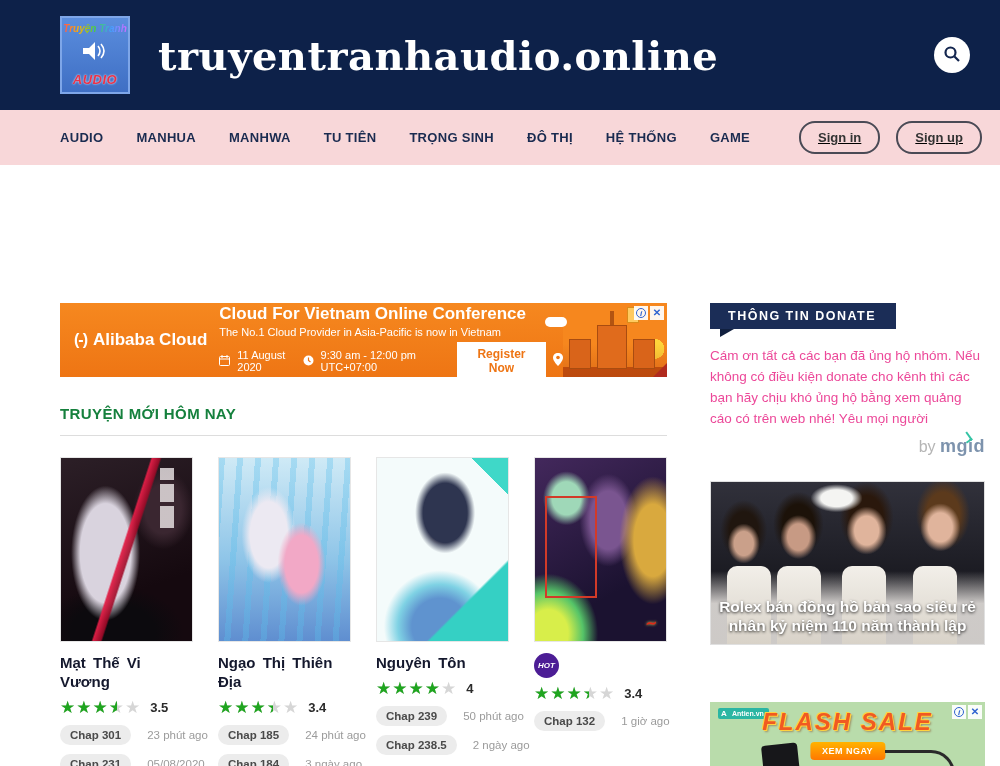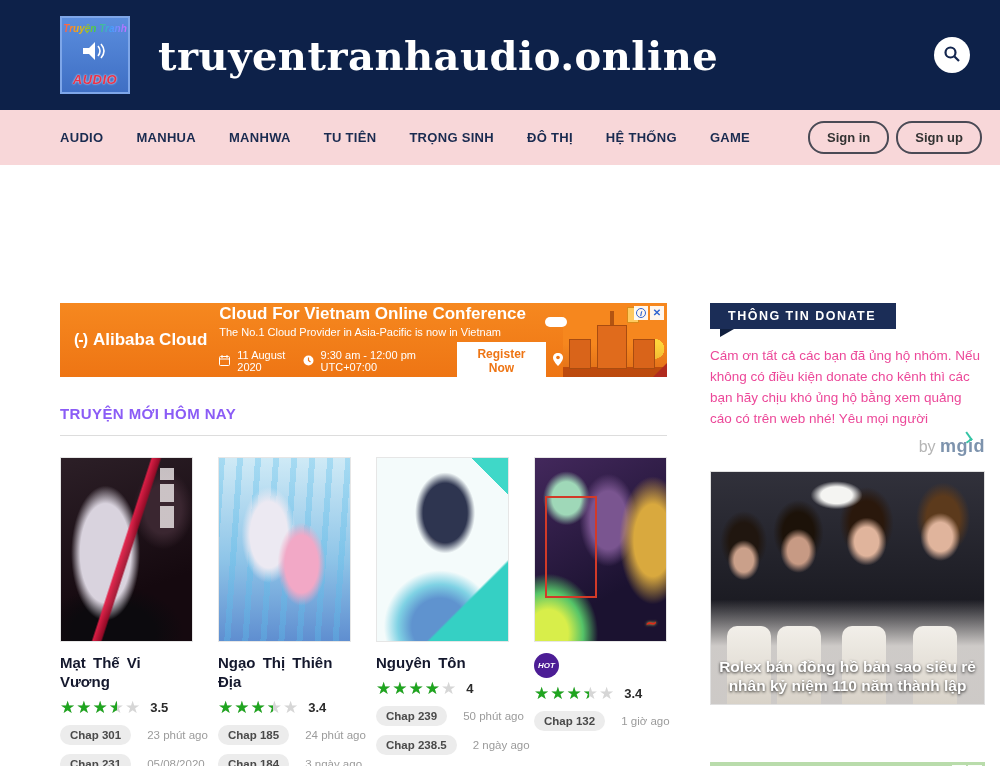--- a/index.html
+++ b/index.html
@@ -13,21 +13,21 @@
   .logo-top { font-size:10px; font-weight:bold; font-style:italic; white-space:nowrap;
     background:linear-gradient(90deg,#ff5252,#ffb300,#43d143,#41a0ff,#d06bff); -webkit-background-clip:text; background-clip:text; color:transparent; }
   .logo-audio { color:#e8334a; font-weight:bold; font-style:italic; font-size:13px; letter-spacing:.5px; text-shadow:0 0 2px #fff; }
   .site-title { color:#fff; font-family:"DejaVu Serif", serif; font-weight:bold; font-size:40px; margin-left:28px; letter-spacing:.5px; }
   .search-btn { margin-left:auto; width:36px; height:36px; border-radius:50%; background:#fff; border:none; display:flex; align-items:center; justify-content:center; cursor:pointer; }
 
   
   .nav { height:55px; background:#f8d7d9; display:flex; align-items:center; padding:0 18px 0 60px; }
   .nav-items { display:flex; gap:33px; }
   .nav-item { color:#1a2b50; font-size:13px; font-weight:bold; letter-spacing:.3px; text-decoration:none; cursor:pointer; }
-  .auth { margin-left:auto; display:flex; gap:7px; }
+  .auth { margin-left:auto; display:flex; gap:16px;text-decoration:underline; }
   .auth-btn { background:transparent; border:2px solid #4a4a55; border-radius:16px; padding:7px 17px;
     font-size:13px; font-weight:bold; color:#333; cursor:pointer; font-family:"Liberation Sans", sans-serif; }
 
   
   .content { display:flex; margin:138px 15px 0 60px; gap:43px; }
   .left-col { width:607px; }
   .right-col { width:275px; }
 
   
   .ad-banner { position:relative; width:607px; height:74px; background:linear-gradient(180deg,#f6881f,#ee7514);
@@ -57,21 +57,21 @@
   .cloud { position:absolute; left:-18px; top:14px; width:22px; height:10px; background:#fff; border-radius:8px; }
   .lantern { position:absolute; right:28px; top:4px; width:12px; height:16px; background:#ffca5f; border:1px solid #d98c1a; }
   .corner-tri { position:absolute; right:0; bottom:0; width:0; height:0; border-bottom:14px solid #b02a1e; border-left:14px solid transparent; }
   .ad-ctrls { position:absolute; top:3px; right:3px; display:flex; gap:2px; }
   .ctrl-chip { width:14px; height:14px; background:rgba(255,255,255,.92); color:#2f63d0; font-size:10px; line-height:14px;
     text-align:center; font-weight:bold; cursor:pointer; }
   .info-glyph { display:inline-block; width:10px; height:10px; border:1px solid #2f63d0; border-radius:50%;
     font-size:8px; line-height:9px; font-style:italic; }
 
   
-  .section-title { margin-top:28px; color:#8b5cf6; font-size:15px; font-weight:bold; letter-spacing:.4px; }
+  .section-title { margin-top:28px; color:#15803d; font-size:15px; font-weight:bold; letter-spacing:.4px; }
   .divider { margin-top:13px; border-bottom:1px solid #ddd; }
 
   
   .cards { margin-top:21px; display:grid; grid-template-columns:repeat(4,133px); gap:25px; }
   .cover { width:133px; height:185px; border:1px solid #e6e6e6; cursor:pointer; position:relative; overflow:hidden; }
   .cover-1 { background:
       linear-gradient(108deg, transparent 47%, rgba(225,30,70,.95) 48%, rgba(160,10,40,.9) 52%, transparent 53%),
       radial-gradient(46px 90px at 34% 52%, #d9d3de 55%, rgba(217,211,222,0) 75%),
       radial-gradient(70px 46px at 40% 95%, #0c0a0e 60%, transparent 100%),
       radial-gradient(30px 40px at 78% 28%, #3a2630 60%, transparent 100%),
@@ -116,21 +116,21 @@
   .donate-ribbon { position:relative; display:inline-block; background:#1b2d57; color:#fff; font-size:12.5px; font-weight:bold;
       letter-spacing:1.5px; padding:6px 20px 6px 18px; }
   .donate-ribbon::after { content:""; position:absolute; left:10px; bottom:-8px; width:0; height:0;
       border-top:8px solid #11203f; border-right:14px solid transparent; }
   .donate-text { margin-top:17px; color:#ec4899; font-size:13.5px; line-height:1.55; }
   .mgid-line { margin-top:6px; text-align:right; }
   .mgid-by { font-size:16px; color:#b5b5b5; }
   .mgid-name { position:relative; font-size:18px; font-weight:bold; color:#7d93ad; letter-spacing:.5px; cursor:pointer; }
   .mgid-name::after { content:""; position:absolute; right:13px; top:-2px; width:8px; height:5px;
       border-right:2px solid #35c4a5; border-top:2px solid #35c4a5; transform:rotate(55deg); }
-  .native-ad { position:relative; margin-top:14px; width:275px; height:234px; overflow:hidden; cursor:pointer;
+  .native-ad { position:relative; margin-top:24px; width:275px; height:164px; overflow:hidden; cursor:pointer;
       border:1px solid #e0e0e0;
       background:
         radial-gradient(26px 14px at 46% 10%, #f4f4f2 60%, rgba(244,244,242,0) 100%),
         radial-gradient(16px 20px at 12% 38%, #caa08a 60%, transparent 100%),
         radial-gradient(18px 22px at 32% 34%, #c79a84 60%, transparent 100%),
         radial-gradient(20px 24px at 57% 30%, #e0b49c 60%, transparent 100%),
         radial-gradient(20px 24px at 84% 28%, #e0b49c 60%, transparent 100%),
         radial-gradient(26px 34px at 12% 30%, #20160f 55%, transparent 90%),
         radial-gradient(28px 36px at 32% 26%, #1c1209 55%, transparent 90%),
         radial-gradient(30px 40px at 57% 22%, #2a180c 55%, transparent 90%),

